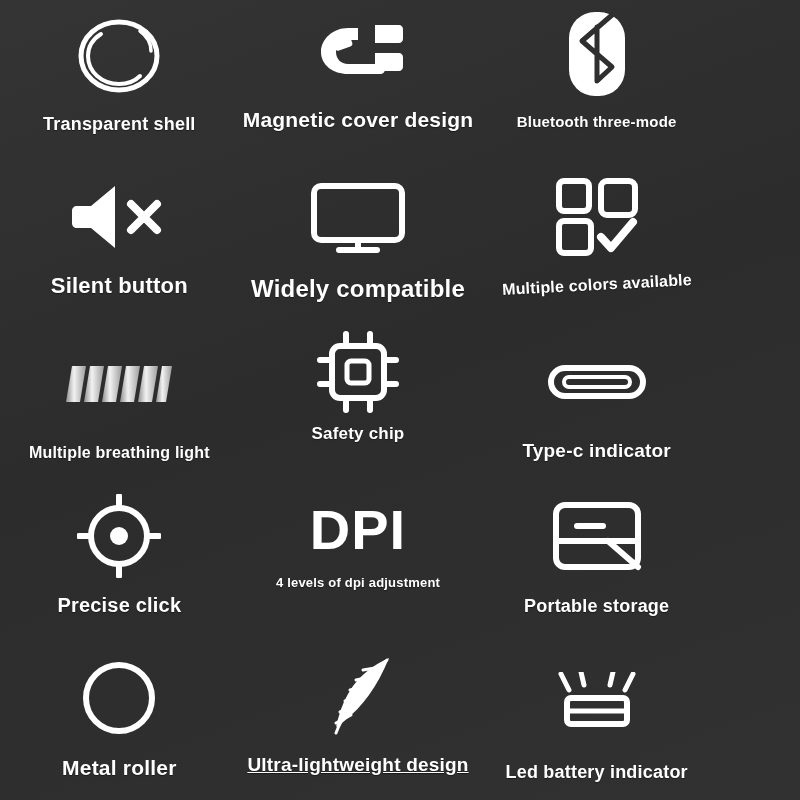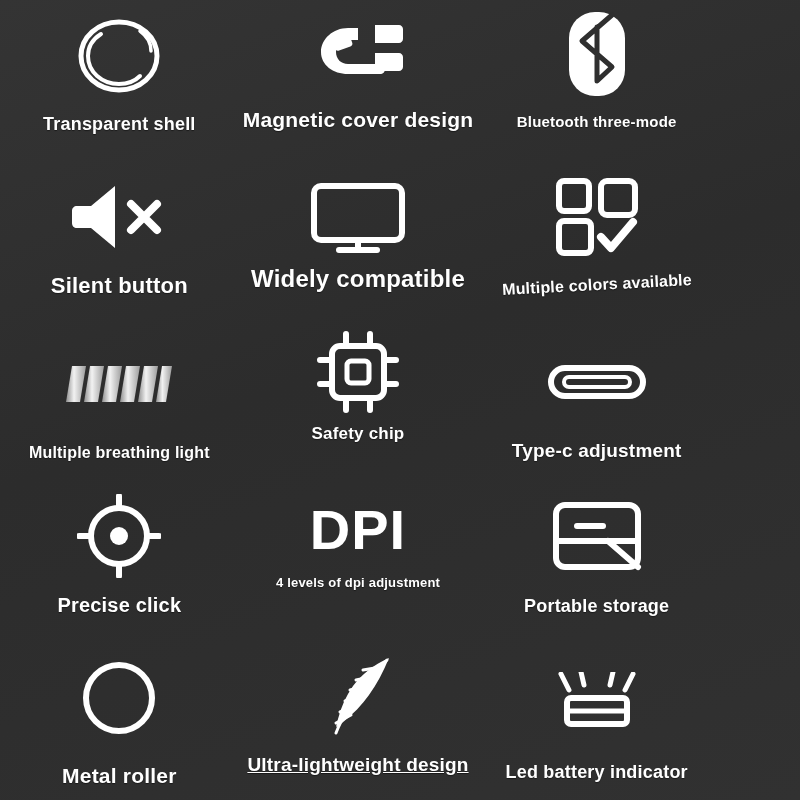--- a/index.html
+++ b/index.html
@@ -57,40 +57,40 @@
   .c0 .icon-wrap { height: 96px; padding-top: 8px; }
   .c0 .label { font-size: 18px; margin-top: 10px; }
   .c1 .icon-wrap { height: 96px; padding-top: 6px; }
   .c1 .label { font-size: 21px; margin-top: 6px; }
   .c2 .icon-wrap { height: 96px; padding-top: 6px; }
   .c2 .label { font-size: 15px; margin-top: 12px; }
 
   .c3 .icon-wrap { height: 94px; padding-top: 10px; }
   .c3 .label { font-size: 22px; margin-top: 10px; }
   .c4 .icon-wrap { height: 94px; padding-top: 12px; }
-  .c4 .label { font-size: 24px; }
+  .c4 .label { font-size: 24px; margin-top: 10px; }
   .c5 .icon-wrap { height: 94px; padding-top: 10px; }
   .c5 .label { font-size: 16px; margin-top: 12px; transform: rotate(-3deg); }
 
   .c6 .icon-wrap { height: 92px; padding-top: 18px; }
   .c6 .label { font-size: 16px; margin-top: 14px; }
   .c7 .icon-wrap { height: 92px; padding-top: 6px; }
   .c7 .label { font-size: 17px; margin-top: 6px; }
   .c8 .icon-wrap { height: 92px; padding-top: 16px; }
   .c8 .label { font-size: 19px; margin-top: 12px; }
 
   .c9 .icon-wrap { height: 92px; padding-top: 10px; }
   .c9 .label { font-size: 20px; margin-top: 12px; }
   .c10 .icon-wrap { height: 92px; padding-top: 4px; justify-content: center; }
   .c10 .label { font-size: 13px; }
   .c11 .icon-wrap { height: 92px; padding-top: 10px; }
   .c11 .label { font-size: 18px; margin-top: 14px; }
 
   .c12 .icon-wrap { height: 92px; padding-top: 12px; }
-  .c12 .label { font-size: 21px; margin-top: 20px; }
+  .c12 .label { font-size: 21px; margin-top: 12px; }
   .c13 .icon-wrap { height: 92px; padding-top: 10px; }
   .c13 .label { font-size: 19px; margin-top: 12px; text-decoration: underline; }
   .c14 .icon-wrap { height: 92px; padding-top: 16px; }
   .c14 .label { font-size: 18px; margin-top: 14px; }
 
   .dpi-text {
     font-size: 56px;
     font-weight: bold;
     letter-spacing: 1px;
     color: #ffffff;
@@ -213,21 +213,21 @@
       <div class="label">Safety chip</div>
     </div>
 
     <div class="cell c8">
       <div class="icon-wrap">
         <svg width="100" height="40" viewBox="0 0 100 40">
           <rect class="stroke" stroke-width="6" x="4" y="6" width="92" height="28" rx="14"></rect>
           <rect class="stroke" stroke-width="4" x="17" y="15" width="66" height="10" rx="5"></rect>
         </svg>
       </div>
-      <div class="label">Type-c adjustment</div>
+      <div class="label">Type-c indicator</div>
     </div>
 
     <div class="cell c9">
       <div class="icon-wrap">
         <svg width="84" height="84" viewBox="0 0 84 84">
           <circle class="stroke" stroke-width="6" cx="42" cy="42" r="28"></circle>
           <circle class="fillw" cx="42" cy="42" r="9"></circle>
           <g class="stroke" stroke-width="6">
             <path d="M42 14V2M42 82V70M14 42H2M82 42H70"></path>
           </g>

